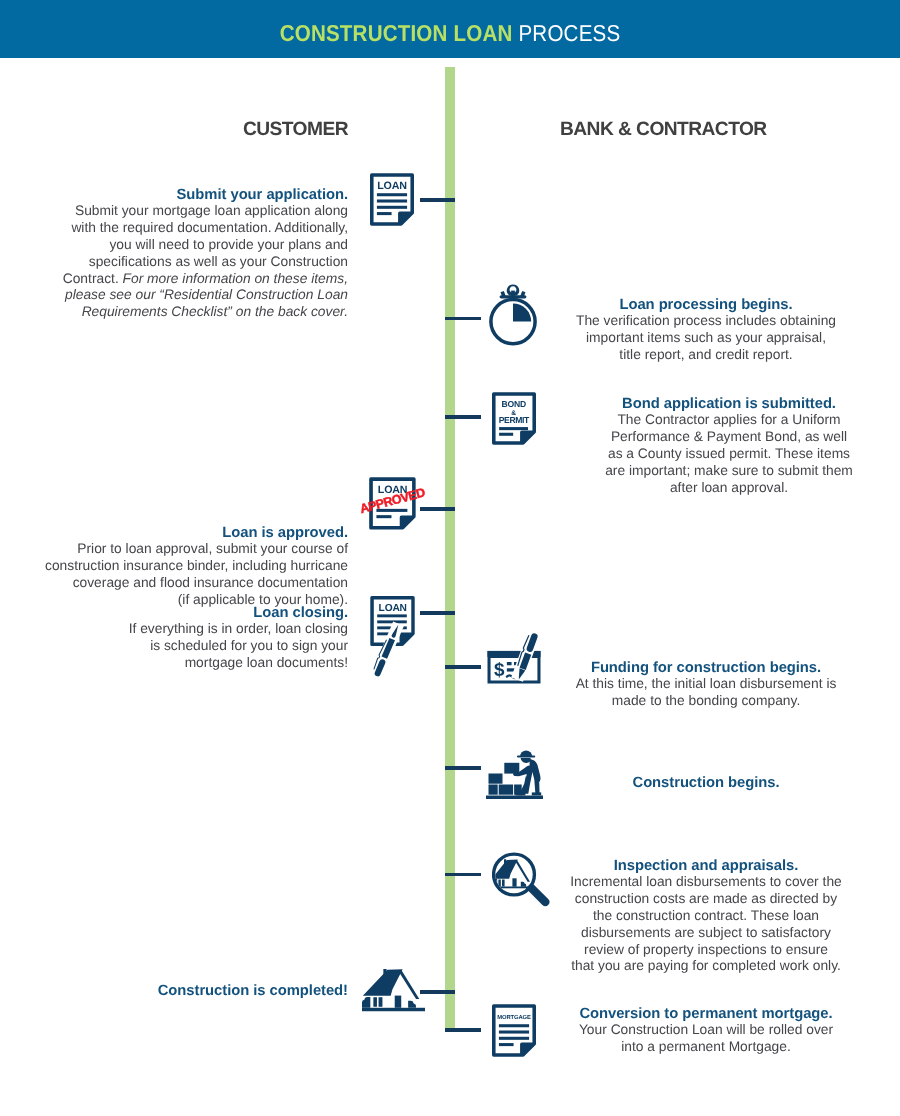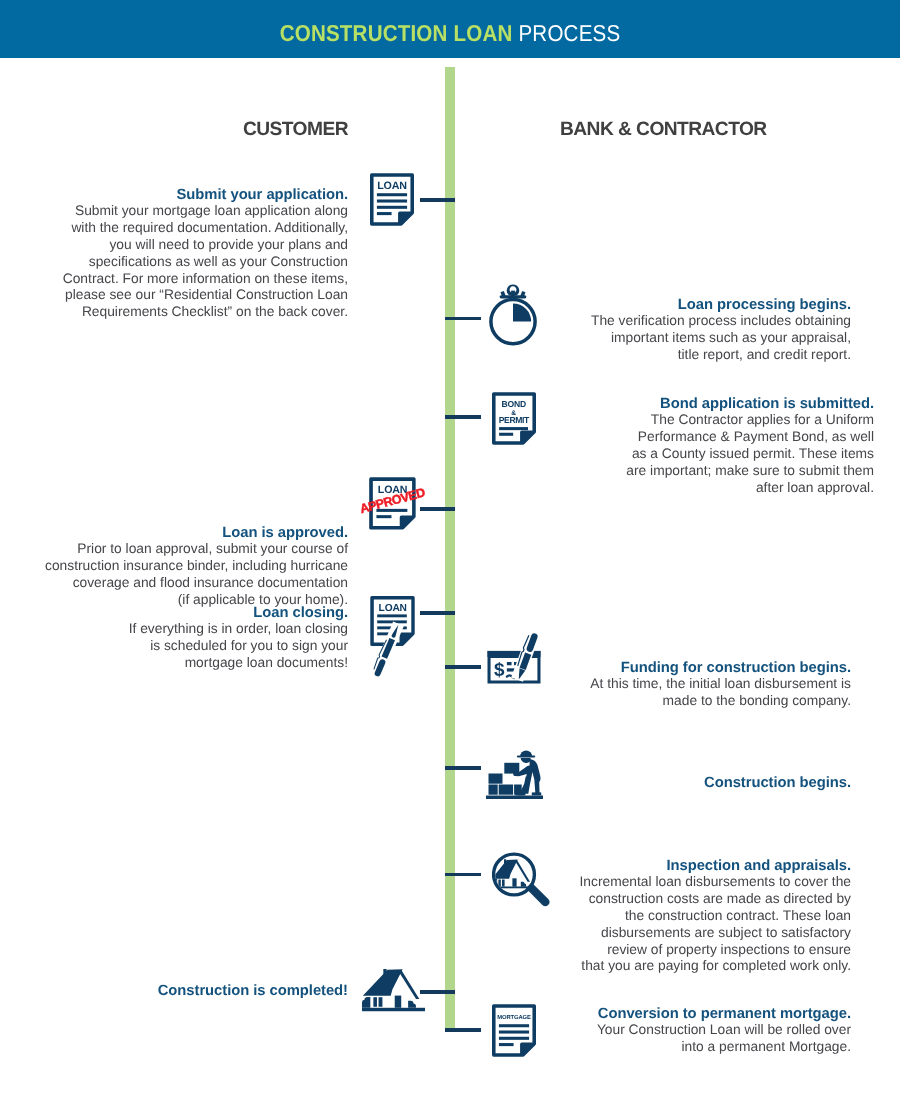--- a/index.html
+++ b/index.html
@@ -32,24 +32,24 @@
   .col-head{
     transform:translateZ(0);
     position:absolute;font-size:19.2px;font-weight:bold;color:#404040;
     letter-spacing:-0.55px;top:119px;
   }
   .col-head.cust{left:0;width:348px;text-align:right;}
   .col-head.bank{left:560px;}
 
   .txt{position:absolute;color:#45454a;transform:translateZ(0);font-size:13.8px;line-height:16.8px;white-space:nowrap;}
   .txt.l{text-align:right;}
-  .txt.r{text-align:right;}
+  .txt.r{text-align:center;}
   .title{color:#14527e;font-weight:bold;font-size:14.8px;line-height:16.4px;display:block;letter-spacing:-0.05px;}
   .ln{display:block;}
-  .ital{}
+  .ital{font-style:italic;}
   .conn{position:absolute;background:#13395c;height:3.6px;}
   .icon{position:absolute;display:block;transform:translateZ(0);}
 </style>
 </head>
 <body>
 
 <div class="header">
   <div class="header-title">
     <span class="hl">CONSTRUCTION LOAN</span>
       <span>&nbsp;</span>

